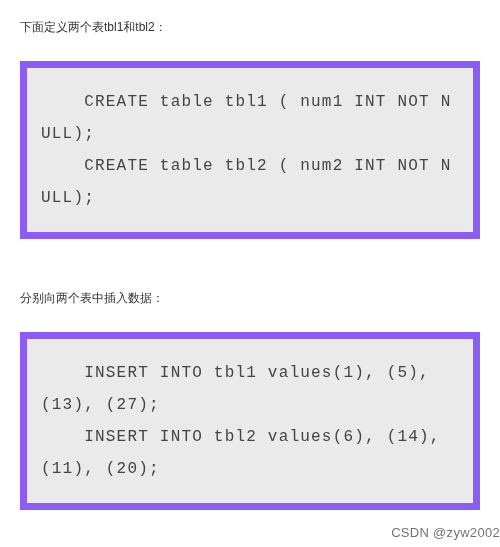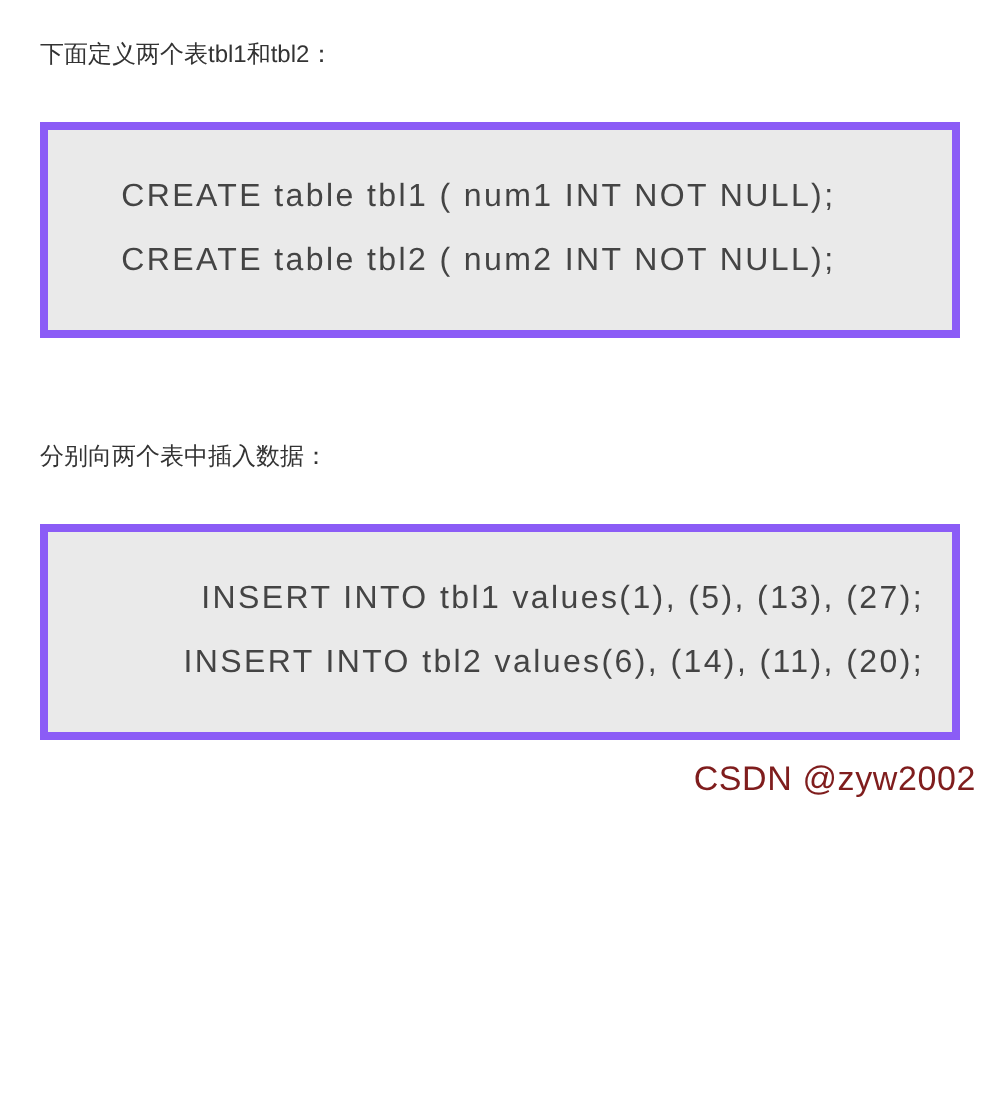--- a/index.html
+++ b/index.html
@@ -15,47 +15,47 @@
       position: relative;
     }
     .intro-text {
       font-size: 12px;
       color: #333;
       margin-bottom: 24px;
       line-height: 1.6;
     }
     .code-block {
       background: #eaeaea;
-      border: 4px solid #8b5cf6;
+      border: 7px solid #8b5cf6;
       padding: 18px 14px;
-      font-family: Liberation Sans, sans-serif;
+      font-family: Liberation Mono, monospace;
       font-size: 16px;
       color: #444;
       white-space: pre-wrap;
       word-break: break-all;
       line-height: 2;
       letter-spacing: 1.2px;
       margin-bottom: 50px;
     }
     .watermark {
       position: absolute;
       bottom: 6px;
-      right: 12px;
-      color: #7f1d1d;
-      font-size: 17px;
+      right: 0;
+      color: #737373;
+      font-size: 13px;
       font-family: Arial, sans-serif;
       letter-spacing: 0.3px;
     }
   </style>
 </head>
 <body>
 
 <div class="intro-text">下面定义两个表tbl1和tbl2：</div>
 
 <div class="code-block">    CREATE table tbl1 ( num1 INT NOT NULL);
     CREATE table tbl2 ( num2 INT NOT NULL);</div>
 
 <div class="intro-text">分别向两个表中插入数据：</div>
 
-<div class="code-block" style="margin-bottom:18px;text-align:right;">    INSERT INTO tbl1 values(1), (5), (13), (27);
+<div class="code-block" style="margin-bottom:18px;">    INSERT INTO tbl1 values(1), (5), (13), (27);
     INSERT INTO tbl2 values(6), (14), (11), (20);</div>
 
 <div class="watermark">CSDN @zyw2002</div>
 
 </body></html>

